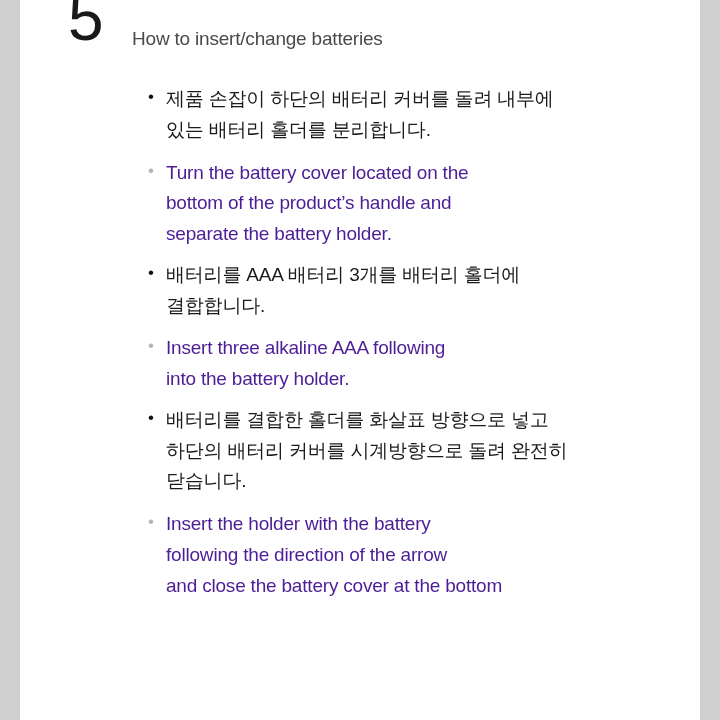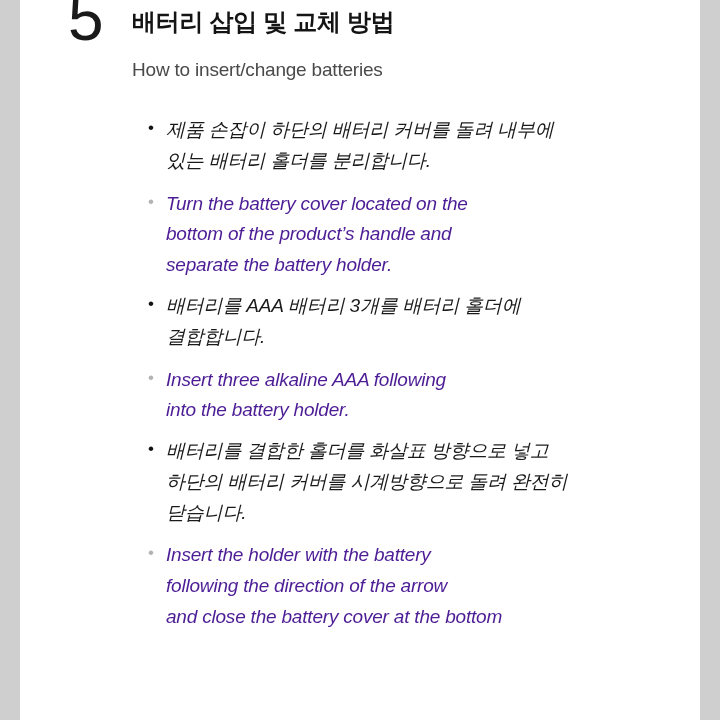--- a/index.html
+++ b/index.html
@@ -84,38 +84,36 @@
   }
   .item.en .bullet {
     color: #b3b3b3;
   }
   .text {
     flex: 1 1 auto;
     font-size: 19px;
     line-height: 1.62;
     letter-spacing: -0.2px;
     white-space: pre-line;
-    font-style: italic;
   }
   .item.ko .text {
     color: #1a1a1a;
   }
   .item.en .text {
     color: #4c1d95;
   }
 </style>
 </head>
 <body>
 
 <div class="page">
 
   <div class="header">
     <div class="step-number">5</div>
     <div class="title-block">
-      <h1 class="title-ko">배터리 삽입 및 교체 방법</h1>
       <p class="title-en">How to insert/change batteries</p>
     </div>
   </div>
 
   <div class="steps">
 
     <div class="item ko">
       <span class="bullet">•</span>
       <span class="text">제품 손잡이 하단의 배터리 커버를 돌려 내부에
 있는 배터리 홀더를 분리합니다.</span>

